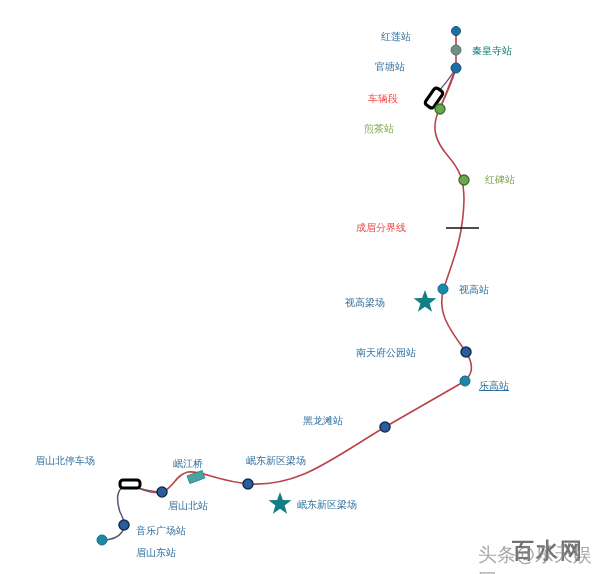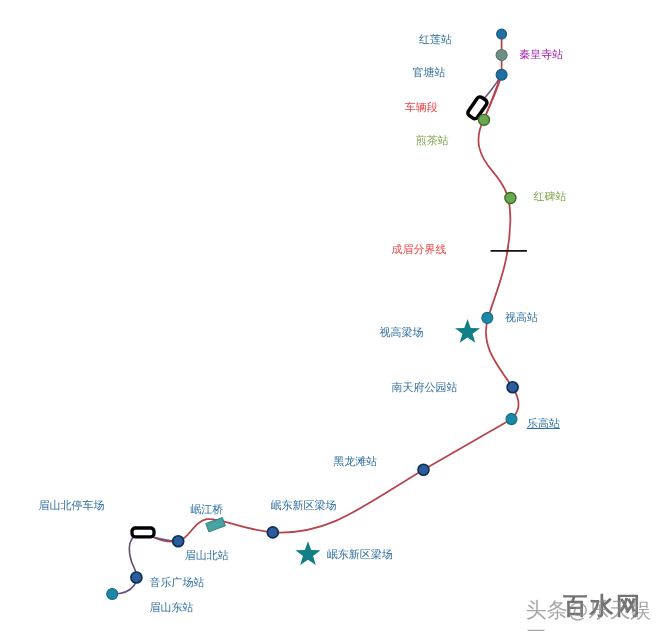--- a/index.html
+++ b/index.html
@@ -2,21 +2,21 @@
 <html><head>
   <meta charset="utf-8">
   <style>
     html, body { margin: 0; padding: 0; background: #ffffff; }
     body { width: 600px; height: 574px; position: relative; overflow: hidden;
            font-family: "DejaVu Sans", "Liberation Sans", sans-serif; }
     #map { position: absolute; left: 0; top: 0; width: 600px; height: 574px; }
     .lbl { position: absolute; font-size: 10px; line-height: 17px; white-space: nowrap; letter-spacing: 0px; text-align: right; }
     .c-blue { color: #2f6f9f; }
     .c-green { color: #7aa34a; }
-    .c-gray { color: #a21caf; }
+    .c-gray { color: #0f766e; }
     .c-black { color: #ef4444; }
     .watermark { position: absolute; left: 478px; top: 542px; font-size: 19px; color: #8a8a8a; opacity: 0.75; }
     .watermark2 { position: absolute; left: 512px; top: 536px; font-size: 22px; font-weight: bold; color: #000000; opacity: 0.55; letter-spacing: 2px; }
   </style>
 </head>
 <body>
 
 <svg id="map" viewBox="0 0 600 574" xmlns="http://www.w3.org/2000/svg">
 
   <path d="M456 30 L456 68 C452 82 446 95 440 108
@@ -59,21 +59,21 @@
   <circle cx="102" cy="540" r="5" fill="#1b88a8" stroke="#146a84" stroke-width="1"></circle>
 
   <polygon points="425,290 427.9,298.1 436.4,298.3 429.6,303.5 432.1,311.7 425,306.8 417.9,311.7 420.4,303.5 413.6,298.3 422.1,298.1" fill="#127f86"></polygon>
   <polygon points="280,492 282.9,500.1 291.4,500.3 284.6,505.5 287.1,513.7 280,508.8 272.9,513.7 275.4,505.5 268.6,500.3 277.1,500.1" fill="#127f86"></polygon>
 </svg>
 
 <div class="lbl c-blue" style="left:381px; top:28px;">红莲站</div>
 <div class="lbl c-gray" style="left:472px; top:42px;">秦皇寺站</div>
 <div class="lbl c-blue" style="left:375px; top:58px;">官塘站</div>
 <div class="lbl c-black" style="left:368px; top:90px;">车辆段</div>
-<div class="lbl c-green" style="left:378px; top:120px;font-family:Liberation Serif, serif;">煎茶站</div>
+<div class="lbl c-green" style="left:364px; top:120px;font-family:Liberation Serif, serif;">煎茶站</div>
 <div class="lbl c-green" style="left:485px; top:171px;">红碑站</div>
 <div class="lbl c-black" style="left:356px; top:219px;">成眉分界线</div>
 <div class="lbl c-blue" style="left:459px; top:281px;">视高站</div>
 <div class="lbl c-blue" style="left:345px; top:294px;">视高梁场</div>
 <div class="lbl c-blue" style="left:356px; top:344px;">南天府公园站</div>
 <div class="lbl c-blue" style="left:479px; top:377px;text-decoration:underline;">乐高站</div>
 <div class="lbl c-blue" style="left:303px; top:412px;">黑龙滩站</div>
 <div class="lbl c-blue" style="left:246px; top:452px;">岷东新区梁场</div>
 <div class="lbl c-blue" style="left:173px; top:455px;">岷江桥</div>
 <div class="lbl c-blue" style="left:35px;  top:452px;">眉山北停车场</div>

